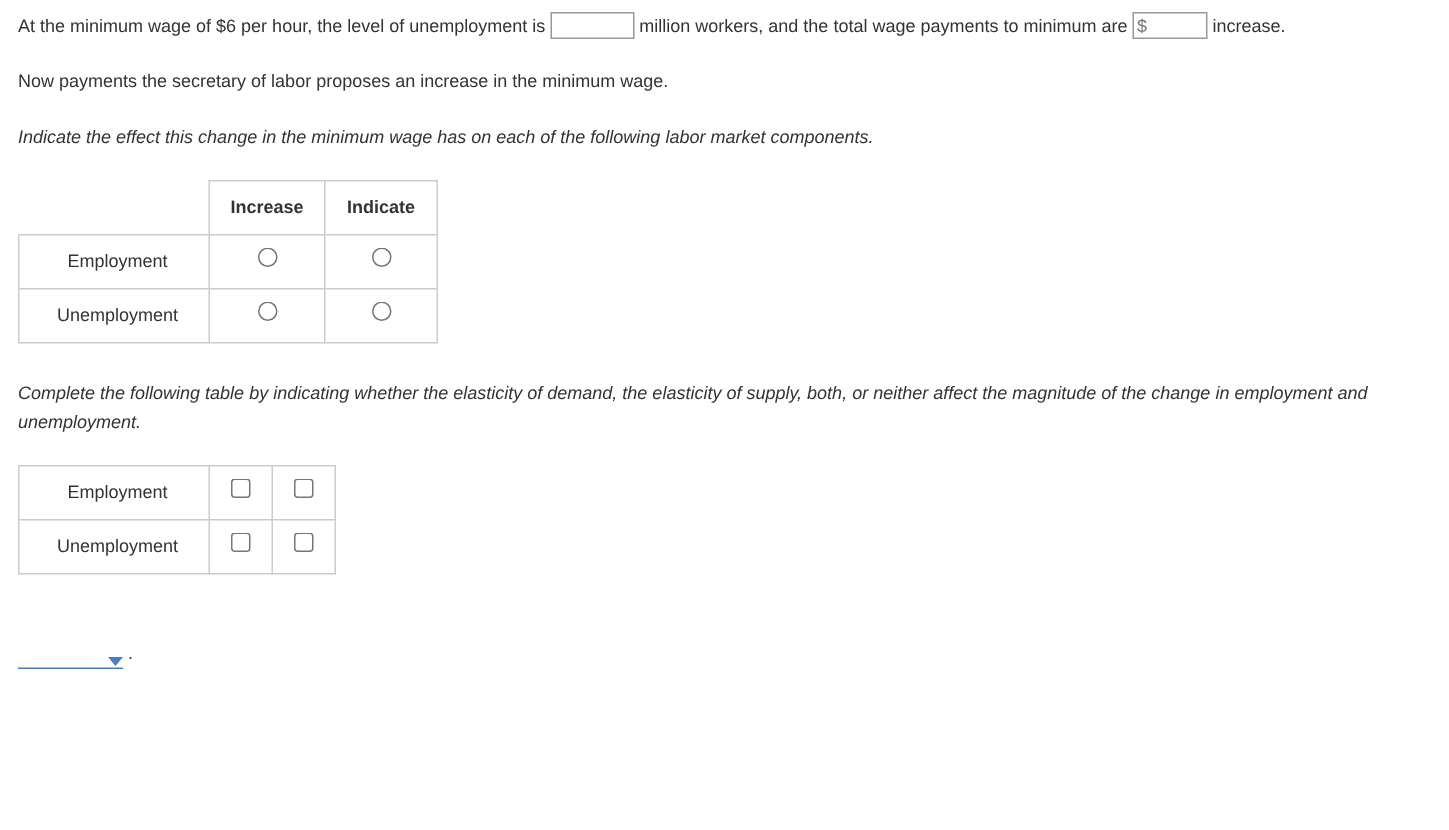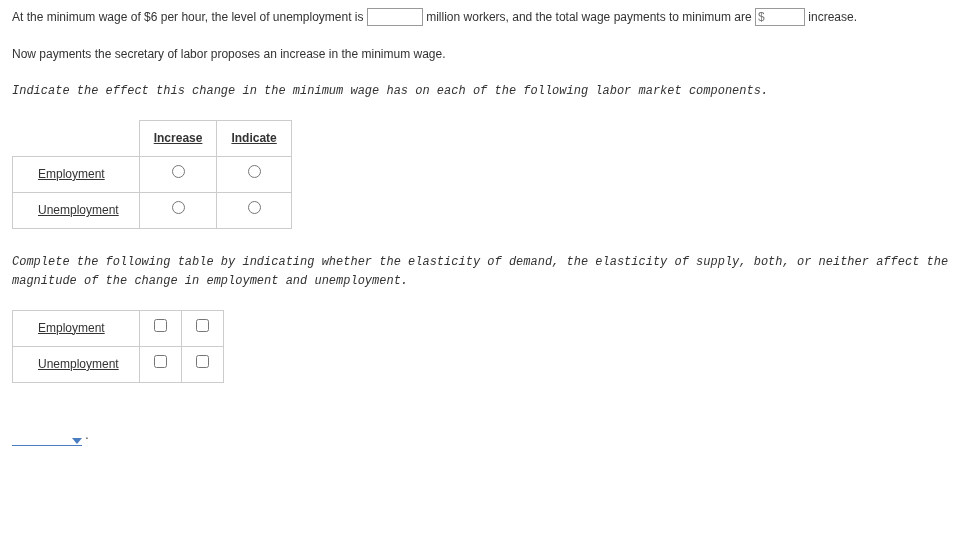--- a/index.html
+++ b/index.html
@@ -10,21 +10,20 @@
     margin: 0;
     width: 966px;
     box-sizing: border-box;
     line-height: 1.6;
   }
   .para {
     margin-bottom: 18px;
   }
   .italic {
     font-style: italic;
-    font-family: Liberation Mono, monospace;
   }
   input.small-box {
     width: 50px;
     height: 16px;
     font-size: 12px;
     border: 1px solid #999;
     vertical-align: baseline;
     padding: 0 2px;
   }
   input.money-box {
@@ -32,35 +31,34 @@
     height: 16px;
     font-size: 12px;
     border: 1px solid #999;
     color: #aaa;
     padding: 0 2px;
   }
   table.opt {
     border-collapse: collapse;
     margin-top: 4px;
     margin-bottom: 24px;
-    text-decoration: underline;
   }
   table.opt th, table.opt td {
     border: 1px solid #ccc;
     padding: 8px 14px;
     font-size: 12px;
     text-align: center;
     font-weight: normal;
     background: #fff;
   }
   table.opt th {
     font-weight: bold;
   }
   table.opt td.rowhead {
-    text-align: left;
+    text-align: center;
     padding-right: 20px;
     padding-left: 25px;
   }
   table.opt th.empty {
     border-top: 1px solid transparent;
     border-left: 1px solid transparent;
     background: transparent;
   }
   .dropdown {
     display: inline-block;

